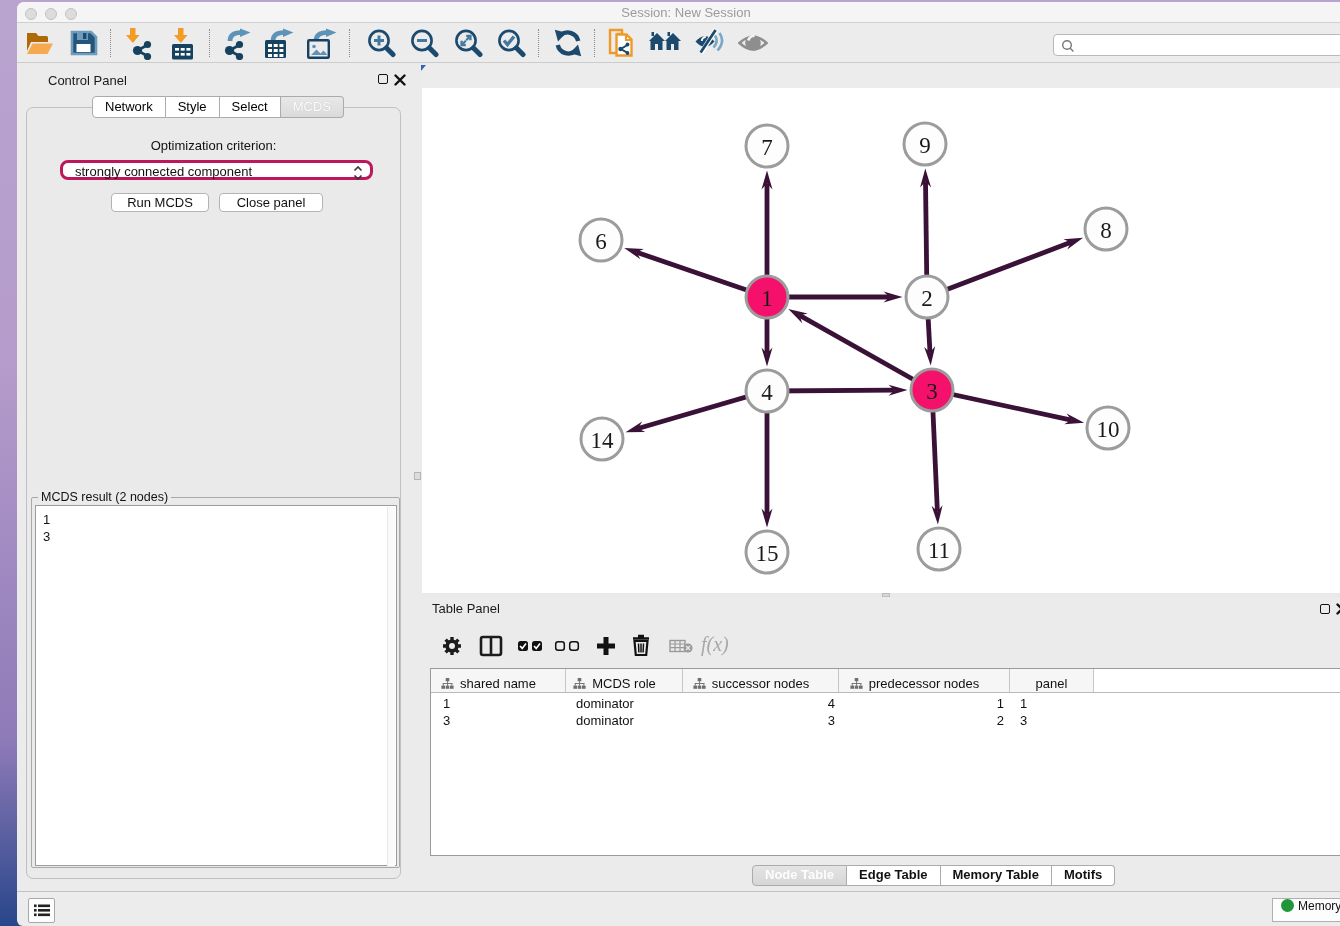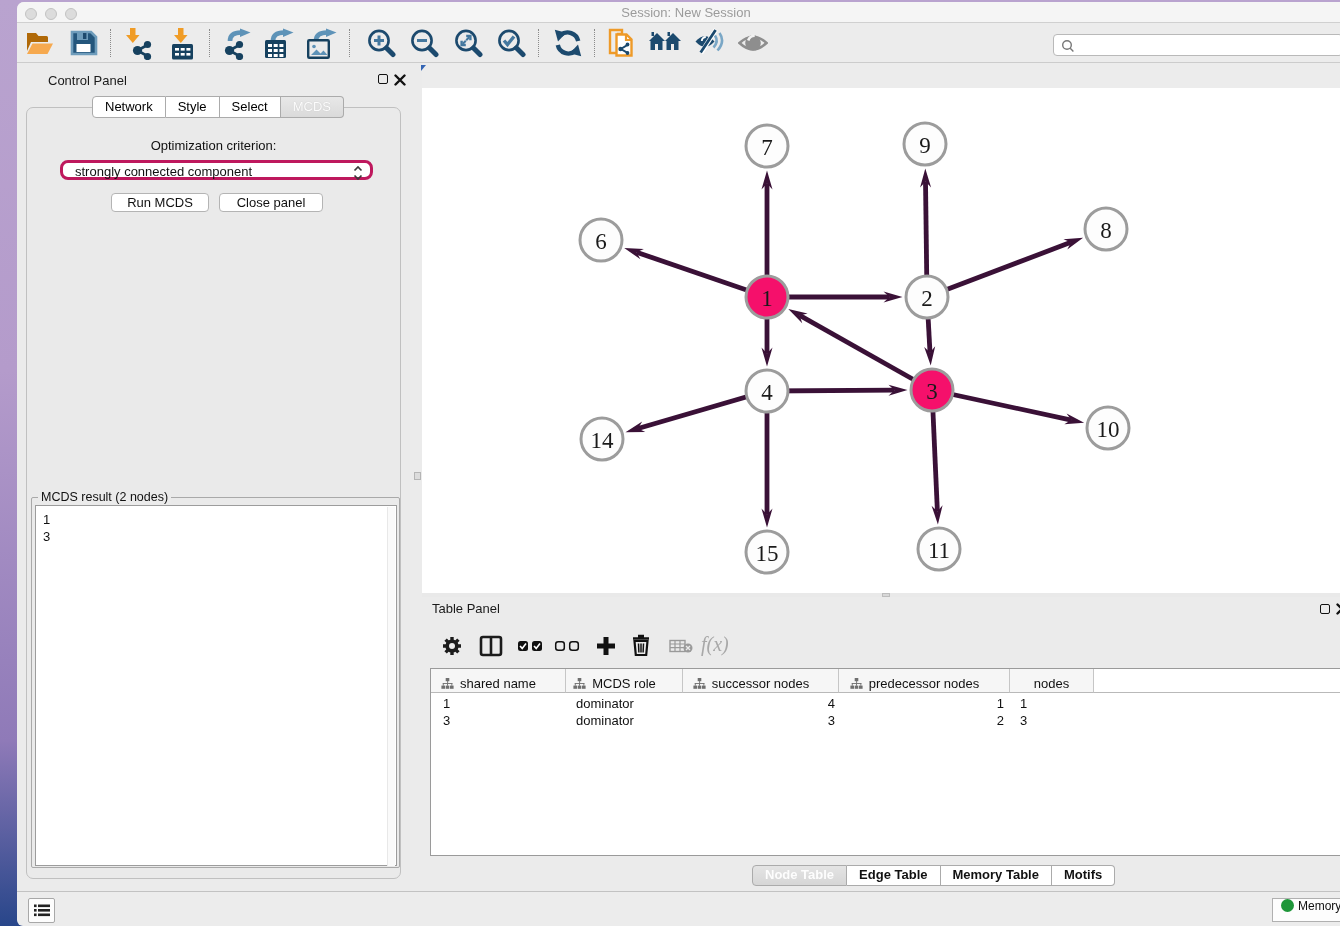--- a/index.html
+++ b/index.html
@@ -404,21 +404,21 @@
             <g fill="#6f6f6f">
               <rect x="4.7" y="0" width="3.6" height="3.2"></rect>
               <rect x="0.4" y="7.6" width="3.6" height="3.2"></rect>
               <rect x="4.7" y="7.6" width="3.6" height="3.2"></rect>
               <rect x="9" y="7.6" width="3.6" height="3.2"></rect>
               <path d="M6.2 3 h0.9 v2 h-0.9 z"></path>
               <path d="M1.8 5 h9.6 v0.9 H1.8 z"></path>
               <path d="M1.8 5 h0.9 v2.8 h-0.9 z M6 5 h0.9 v2.8 h-0.9 z M10.4 5 h0.9 v2.8 h-0.9 z"></path>
             </g>
           </svg>predecessor nodes</div>
-      <div class="th" style="left:579px; width:84px;">nodes</div>
+      <div class="th" style="left:579px; width:84px;">panel</div>
       <div class="thr" style="left:663px; width:254px;"></div>
       <div class="td" style="left:12px; top:26px;">1</div>
       <div class="td" style="left:145px; top:26px;">dominator</div>
       <div class="td" style="left:254px; top:26px; width:150px; text-align:right;">4</div>
       <div class="td" style="left:408px; top:26px; width:165px; text-align:right;">1</div>
       <div class="td" style="left:589px; top:26px;">1</div>
       <div class="td" style="left:12px; top:43px;">3</div>
       <div class="td" style="left:145px; top:43px;">dominator</div>
       <div class="td" style="left:254px; top:43px; width:150px; text-align:right;">3</div>
       <div class="td" style="left:408px; top:43px; width:165px; text-align:right;">2</div>

